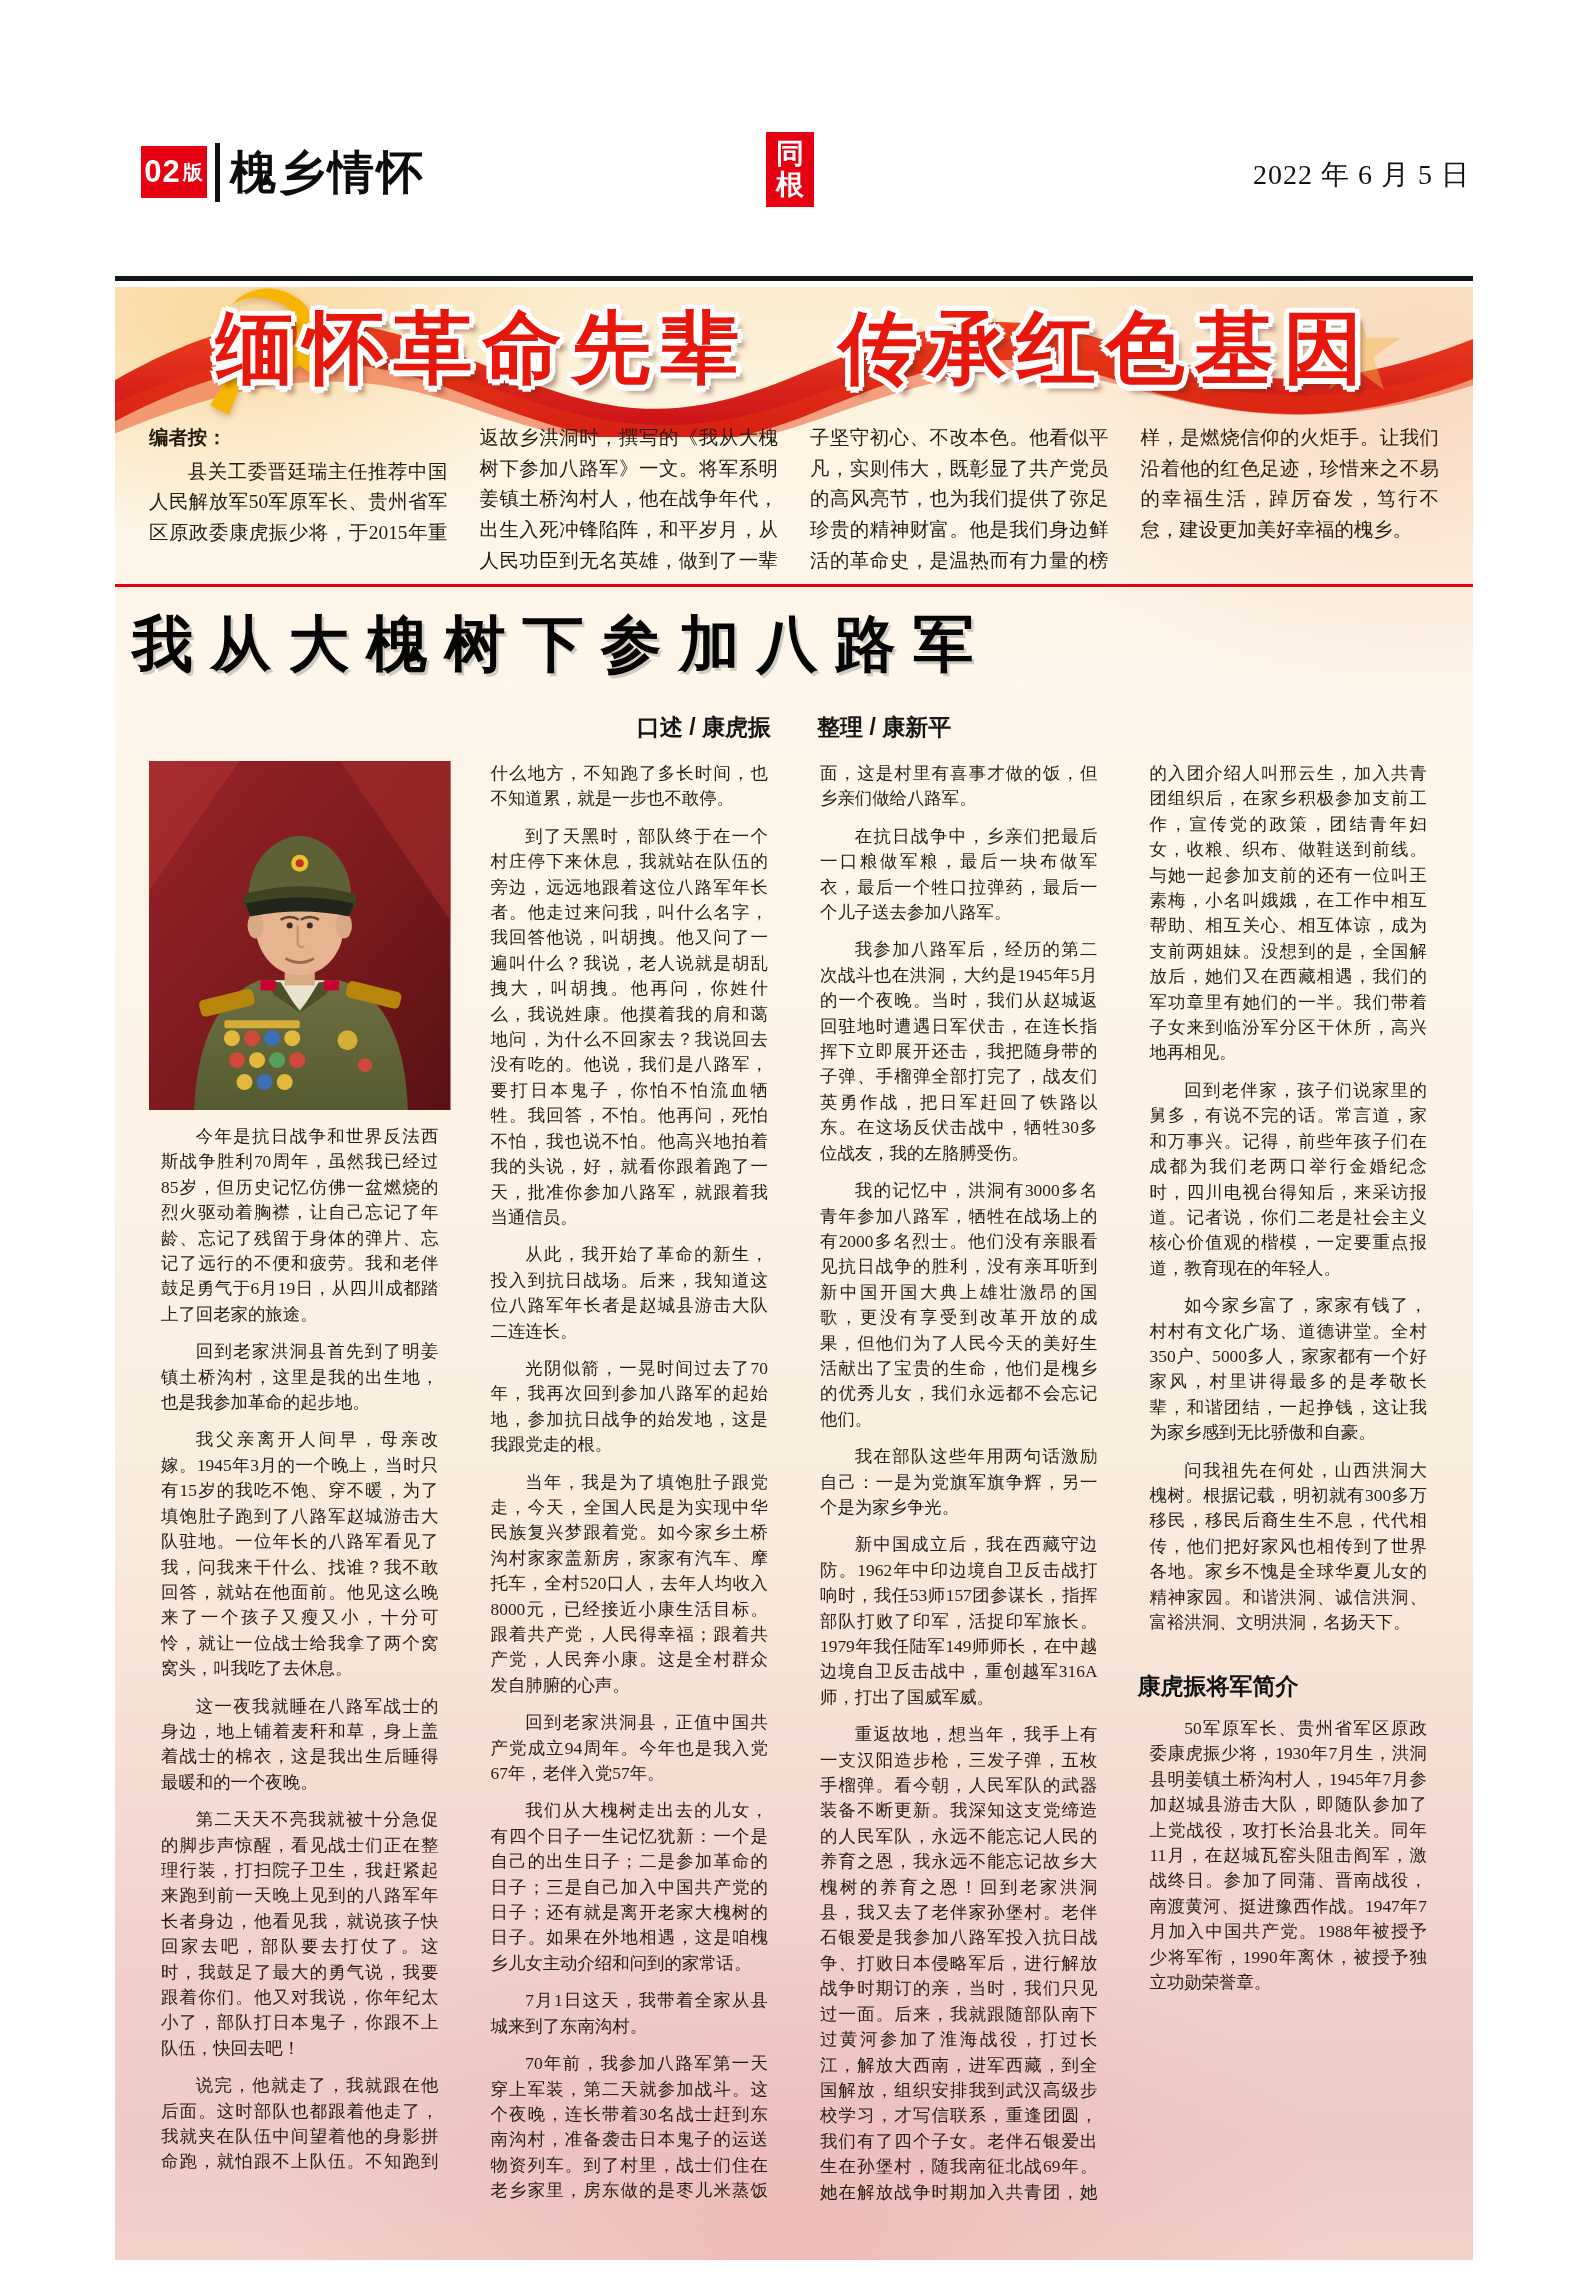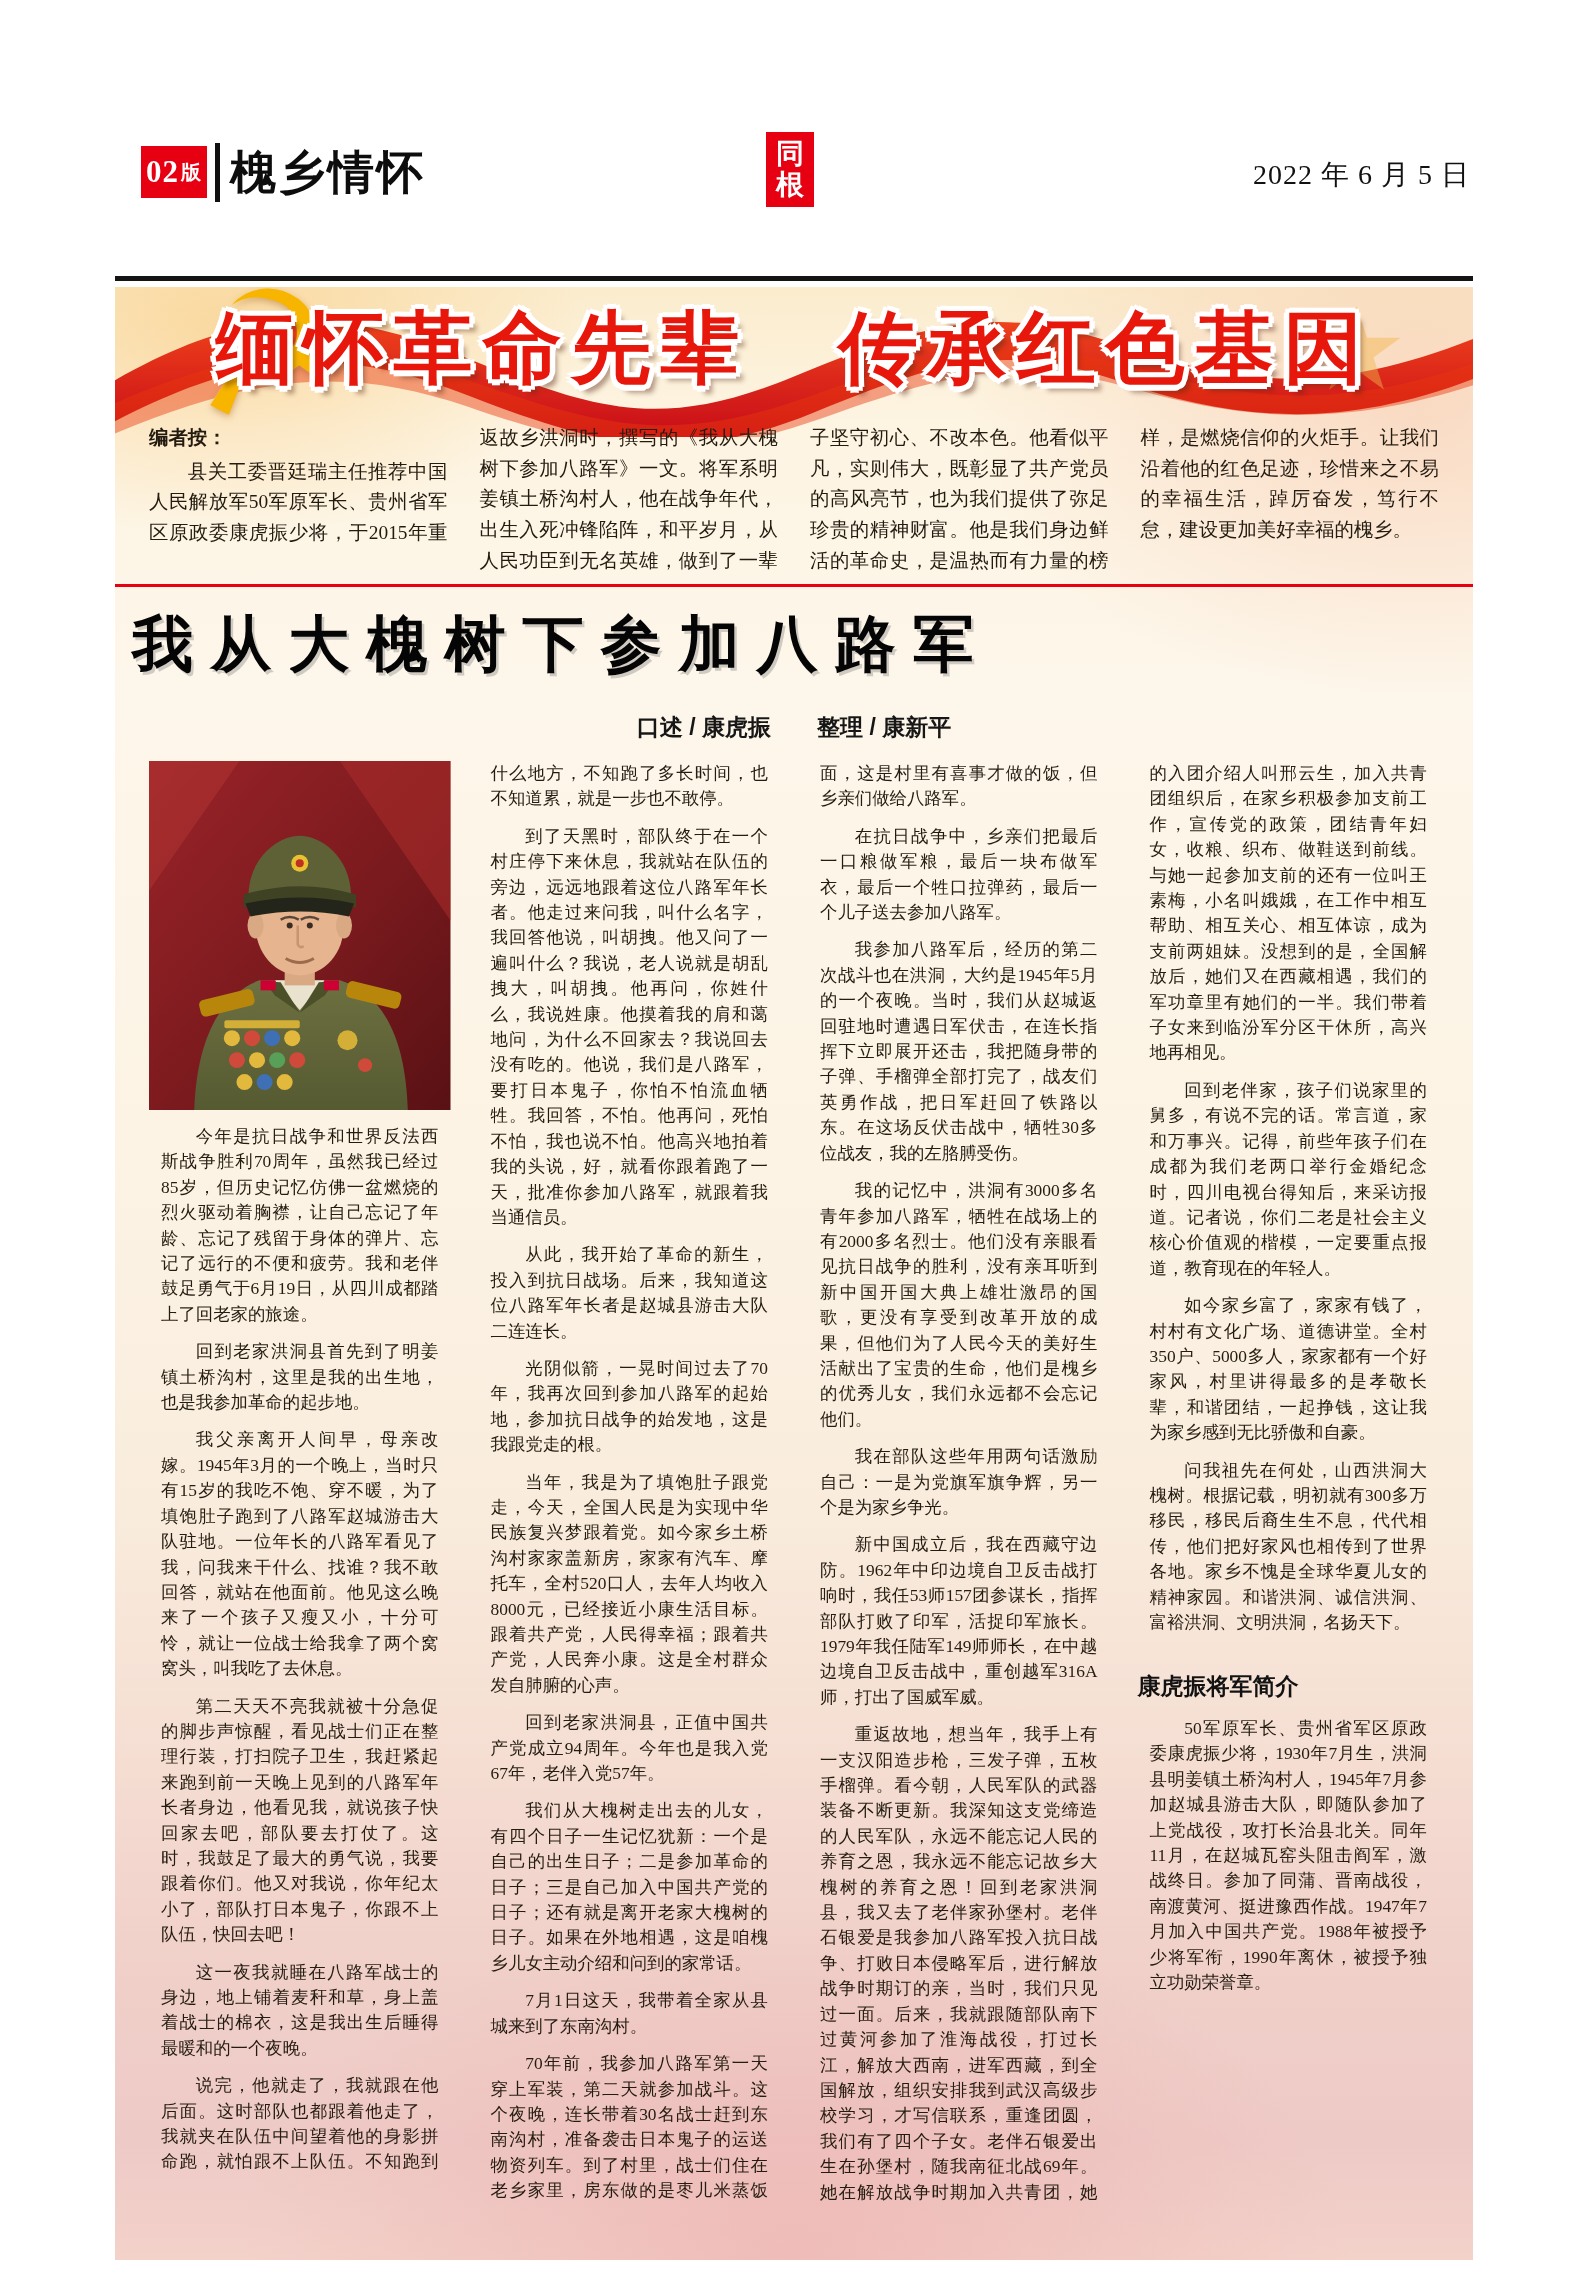--- a/index.html
+++ b/index.html
@@ -5,21 +5,21 @@
   html,body{margin:0;padding:0;background:#9a9a9a;}
   .page{
     position:relative;width:1589px;height:2295px;background:#ffffff;
     overflow:hidden;font-family:"Liberation Serif", serif;color:#221c14;
   }
   
   .header-row{position:absolute;top:143px;left:141px;right:119px;height:75px;}
   .edition-badge{
     position:absolute;left:0;top:3px;width:66px;height:52px;background:#e60012;
     color:#fff;display:flex;align-items:center;justify-content:center;
-    font-family:Liberation Serif, serif;font-weight:bold;font-size:31px;letter-spacing:1px;
+    font-family:Liberation Sans, sans-serif;font-weight:bold;font-size:31px;letter-spacing:1px;
   }
   .edition-badge .ban{font-size:20px;margin-left:2px;}
   .header-divider{position:absolute;left:74px;top:0;width:4.5px;height:59px;background:#111;}
   .section-title{
     position:absolute;left:89px;top:-1px;font-family:"Liberation Sans",sans-serif;
     font-weight:bold;font-size:46px;color:#0d0d0d;letter-spacing:3px;
   }
   .masthead{
     position:absolute;left:625px;top:-11px;width:48px;height:75px;background:#e60012;
     color:#fff;display:flex;flex-direction:column;align-items:center;justify-content:center;
@@ -210,22 +210,22 @@
           <path d="M 192 286 q 108 -24 216 0 l -10 26 q -98 -20 -196 0 Z" fill="#23251a"></path>
           <circle cx="300" cy="205" r="17" fill="#e8c231"></circle>
           <circle cx="300" cy="205" r="8" fill="#c03026"></circle>
         </svg>
       </figure>
 
       <div>
           <p class="para">今年是抗日战争和世界反法西斯战争胜利70周年，虽然我已经过85岁，但历史记忆仿佛一盆燃烧的烈火驱动着胸襟，让自己忘记了年龄、忘记了残留于身体的弹片、忘记了远行的不便和疲劳。我和老伴鼓足勇气于6月19日，从四川成都踏上了回老家的旅途。</p>
           <p class="para">回到老家洪洞县首先到了明姜镇土桥沟村，这里是我的出生地，也是我参加革命的起步地。</p>
           <p class="para">我父亲离开人间早，母亲改嫁。1945年3月的一个晚上，当时只有15岁的我吃不饱、穿不暖，为了填饱肚子跑到了八路军赵城游击大队驻地。一位年长的八路军看见了我，问我来干什么、找谁？我不敢回答，就站在他面前。他见这么晚来了一个孩子又瘦又小，十分可怜，就让一位战士给我拿了两个窝窝头，叫我吃了去休息。</p>
+          <p class="para">这一夜我就睡在八路军战士的身边，地上铺着麦秆和草，身上盖着战士的棉衣，这是我出生后睡得最暖和的一个夜晚。</p>
           <p class="para">第二天天不亮我就被十分急促的脚步声惊醒，看见战士们正在整理行装，打扫院子卫生，我赶紧起来跑到前一天晚上见到的八路军年长者身边，他看见我，就说孩子快回家去吧，部队要去打仗了。这时，我鼓足了最大的勇气说，我要跟着你们。他又对我说，你年纪太小了，部队打日本鬼子，你跟不上队伍，快回去吧！</p>
-          <p class="para">这一夜我就睡在八路军战士的身边，地上铺着麦秆和草，身上盖着战士的棉衣，这是我出生后睡得最暖和的一个夜晚。</p>
           <p class="para">说完，他就走了，我就跟在他后面。这时部队也都跟着他走了，我就夹在队伍中间望着他的身影拼命跑，就怕跟不上队伍。不知跑到什么地方，不知跑了多长时间，也不知道累，就是一步也不敢停。</p>
           <p class="para">到了天黑时，部队终于在一个村庄停下来休息，我就站在队伍的旁边，远远地跟着这位八路军年长者。他走过来问我，叫什么名字，我回答他说，叫胡拽。他又问了一遍叫什么？我说，老人说就是胡乱拽大，叫胡拽。他再问，你姓什么，我说姓康。他摸着我的肩和蔼地问，为什么不回家去？我说回去没有吃的。他说，我们是八路军，要打日本鬼子，你怕不怕流血牺牲。我回答，不怕。他再问，死怕不怕，我也说不怕。他高兴地拍着我的头说，好，就看你跟着跑了一天，批准你参加八路军，就跟着我当通信员。</p>
           <p class="para">从此，我开始了革命的新生，投入到抗日战场。后来，我知道这位八路军年长者是赵城县游击大队二连连长。</p>
           <p class="para">光阴似箭，一晃时间过去了70年，我再次回到参加八路军的起始地，参加抗日战争的始发地，这是我跟党走的根。</p>
           <p class="para">当年，我是为了填饱肚子跟党走，今天，全国人民是为实现中华民族复兴梦跟着党。如今家乡土桥沟村家家盖新房，家家有汽车、摩托车，全村520口人，去年人均收入8000元，已经接近小康生活目标。跟着共产党，人民得幸福；跟着共产党，人民奔小康。这是全村群众发自肺腑的心声。</p>
           <p class="para">回到老家洪洞县，正值中国共产党成立94周年。今年也是我入党67年，老伴入党57年。</p>
           <p class="para">我们从大槐树走出去的儿女，有四个日子一生记忆犹新：一个是自己的出生日子；二是参加革命的日子；三是自己加入中国共产党的日子；还有就是离开老家大槐树的日子。如果在外地相遇，这是咱槐乡儿女主动介绍和问到的家常话。</p>
           <p class="para">7月1日这天，我带着全家从县城来到了东南沟村。</p>
           <p class="para">70年前，我参加八路军第一天穿上军装，第二天就参加战斗。这个夜晚，连长带着30名战士赶到东南沟村，准备袭击日本鬼子的运送物资列车。到了村里，战士们住在老乡家里，房东做的是枣儿米蒸饭面，这是村里有喜事才做的饭，但乡亲们做给八路军。</p>
           <p class="para">在抗日战争中，乡亲们把最后一口粮做军粮，最后一块布做军衣，最后一个牲口拉弹药，最后一个儿子送去参加八路军。</p>

